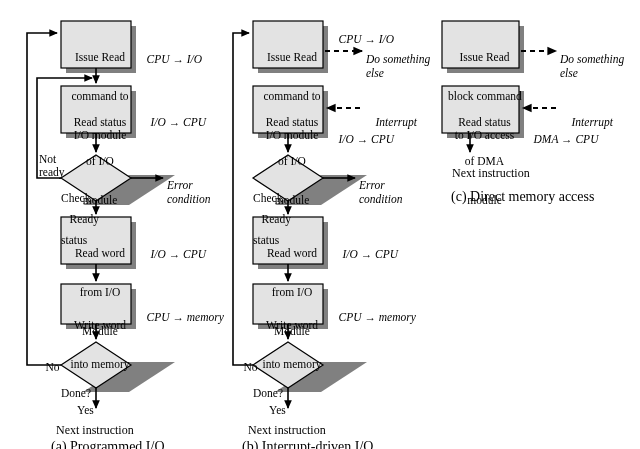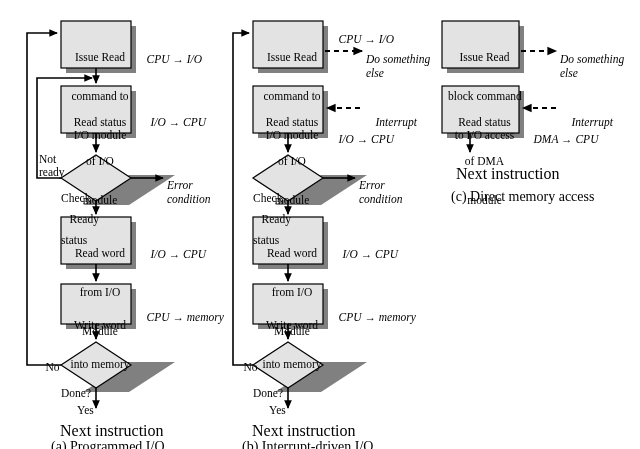--- a/index.html
+++ b/index.html
@@ -46,21 +46,21 @@
   .side-label {
     font-size: 11.5px;
     line-height: 14px;
     font-style: italic;
   }
   .edge-label {
     font-size: 11.5px;
     line-height: 13px;
   }
   .term-label {
-    font-size: 16px;
+    font-size: 12px;
   }
   .caption {
     font-size: 14px;
   }
 </style>
 </head>
 <body>
 
 <div id="canvas">
 

